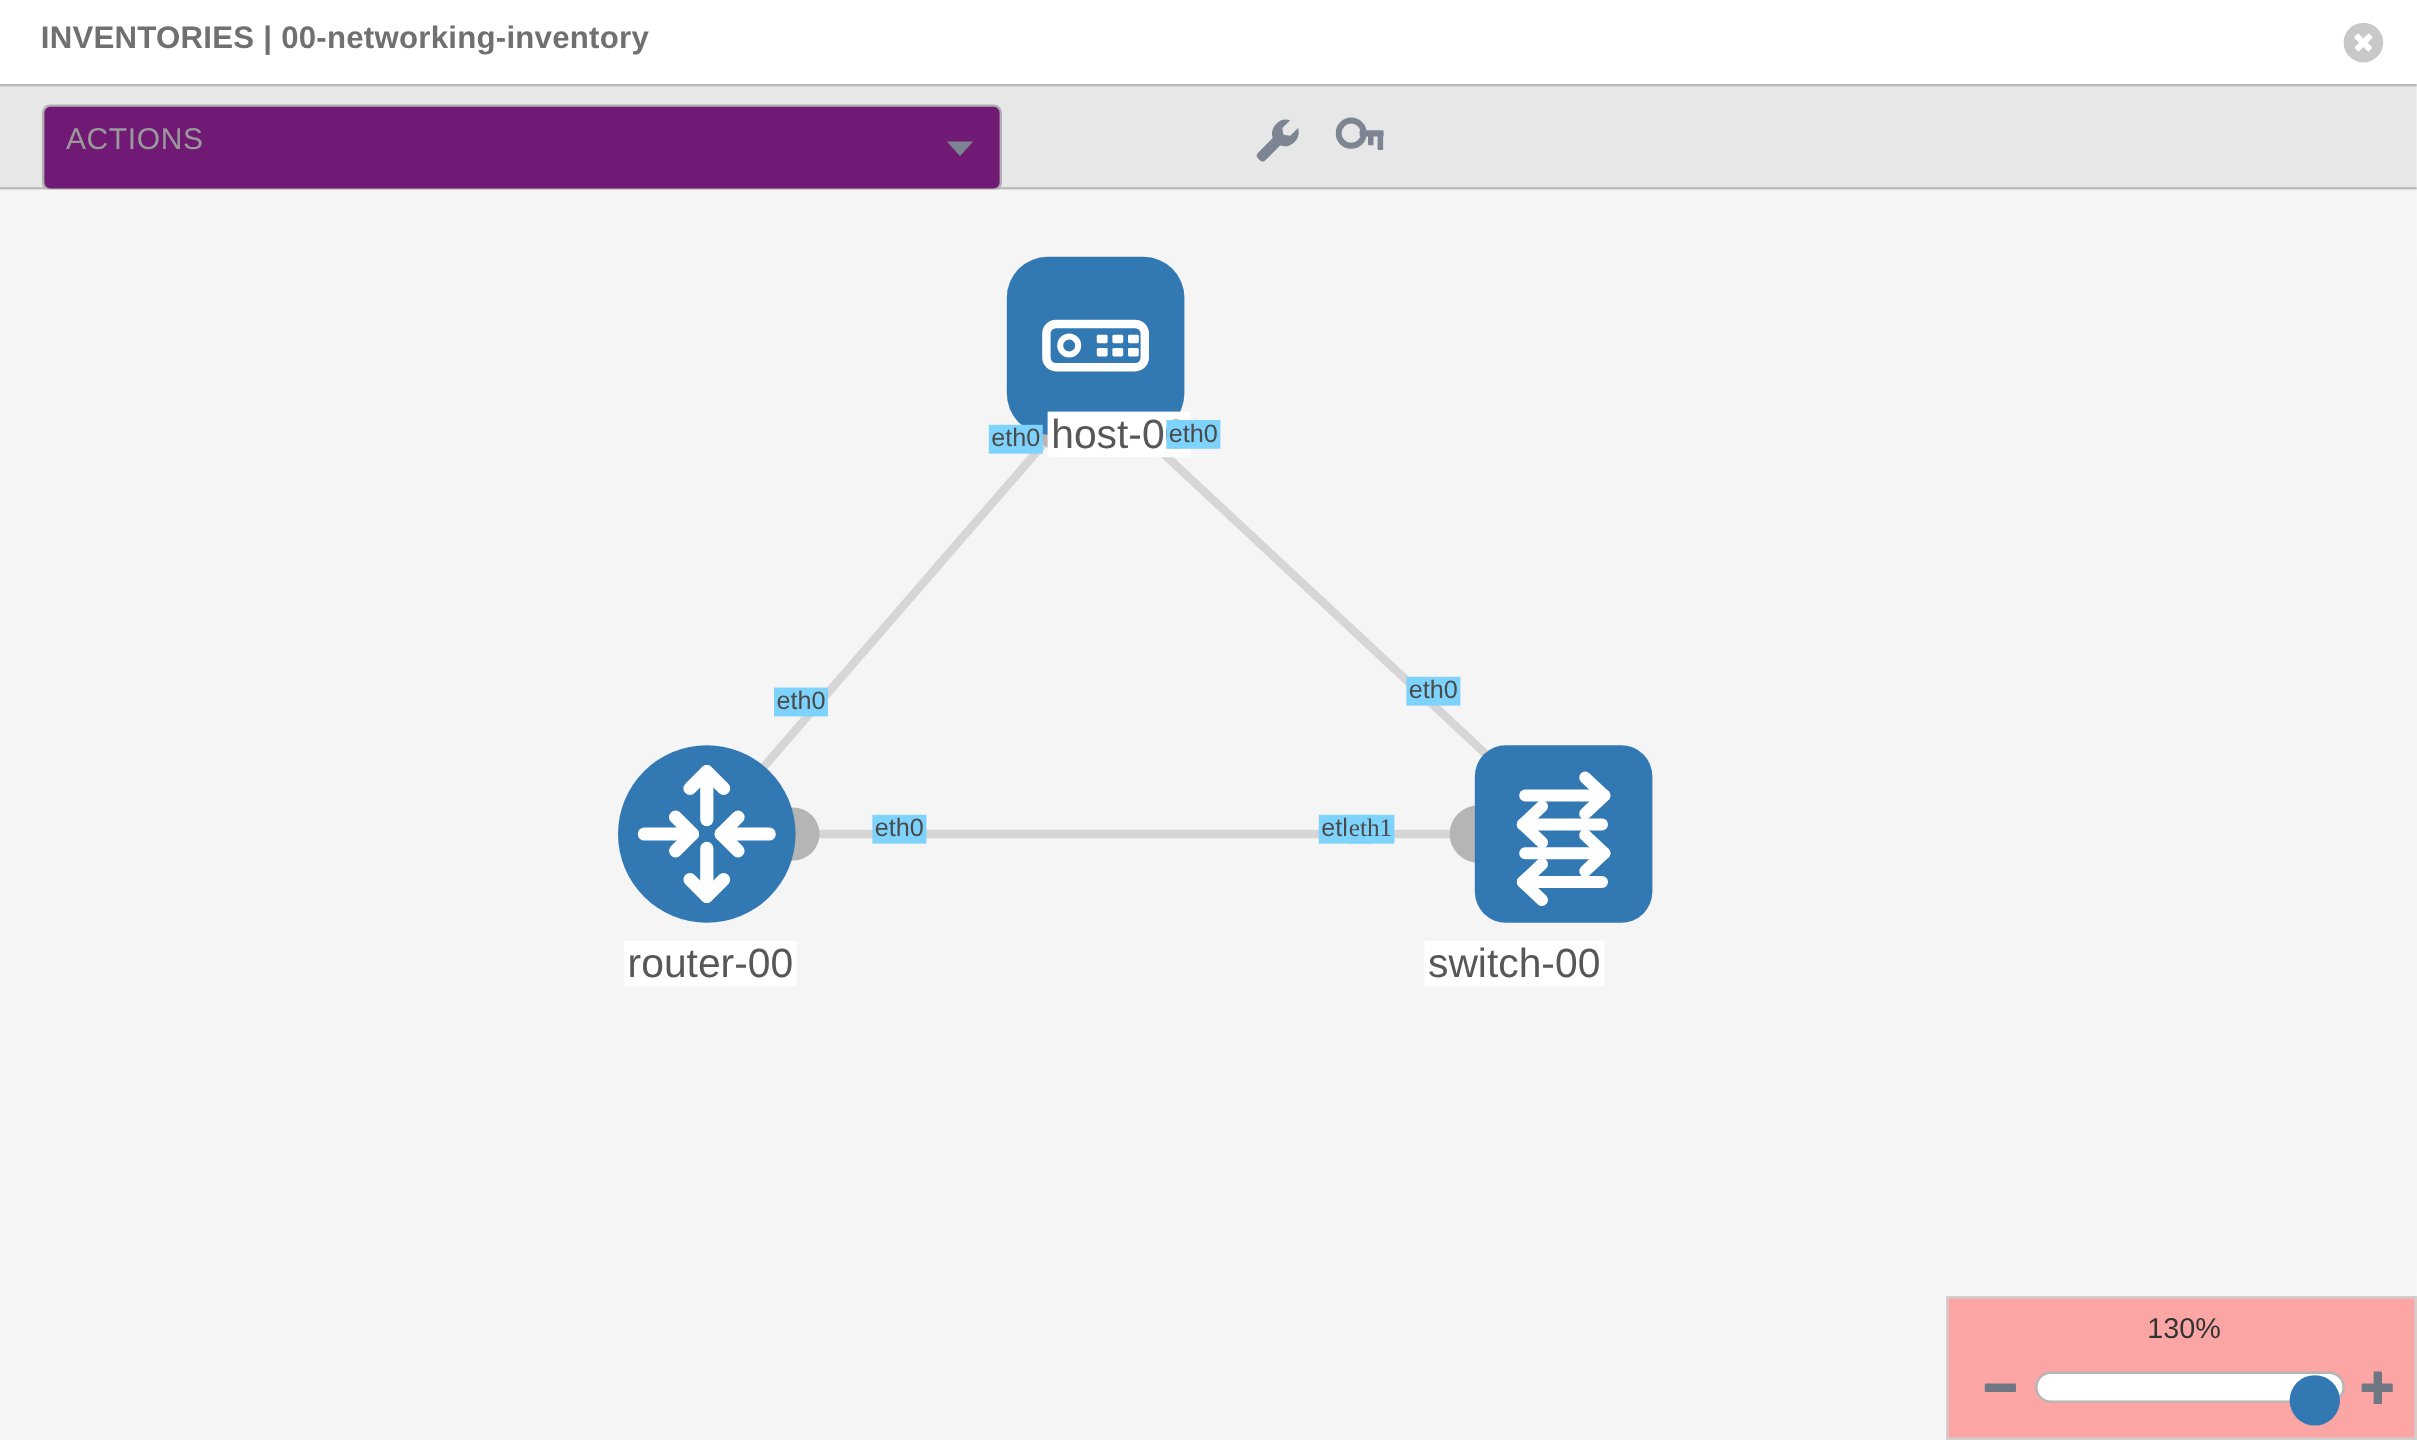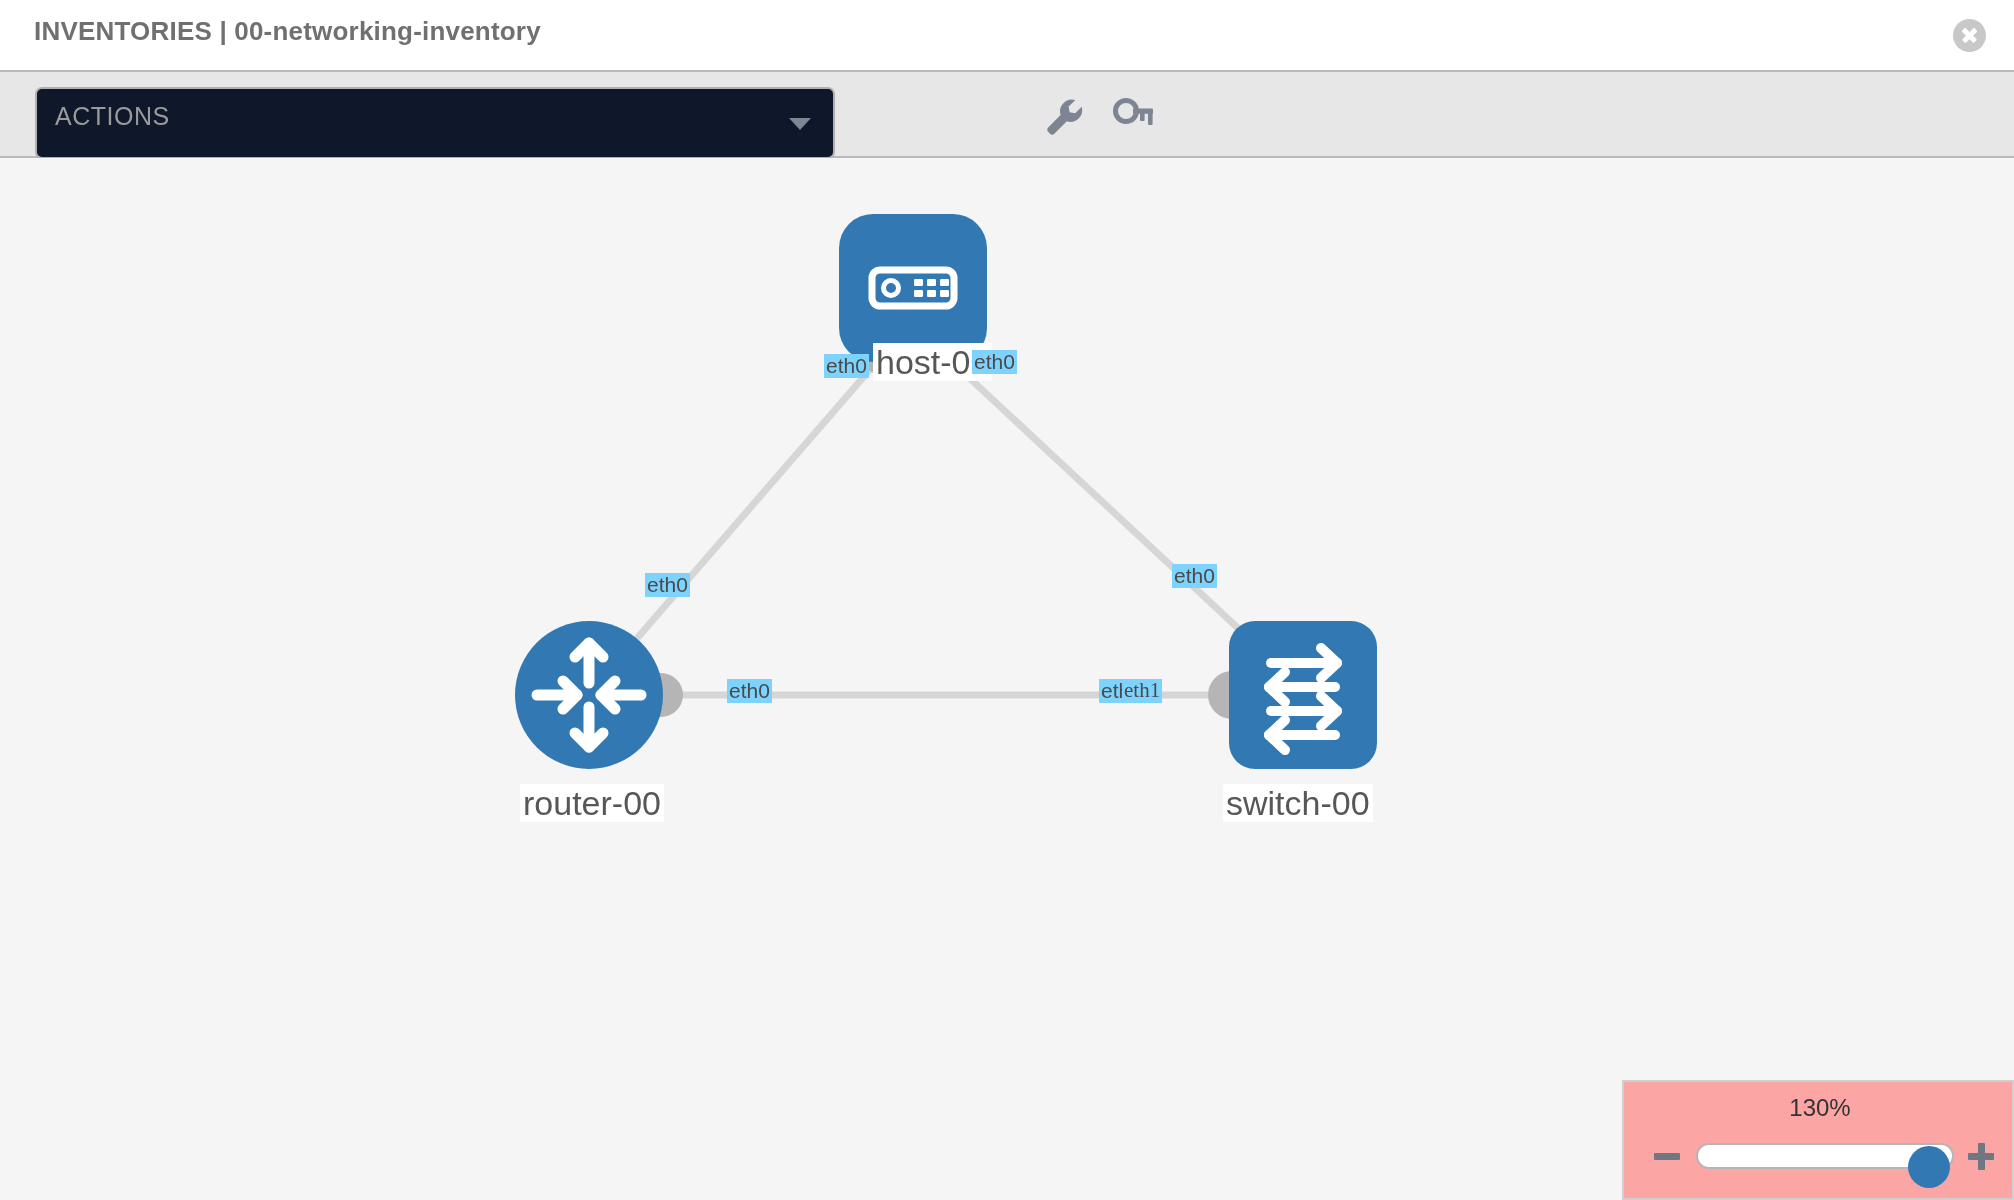--- a/index.html
+++ b/index.html
@@ -70,21 +70,21 @@
     border-top: 2px solid #b9b9b9;
     border-bottom: 2px solid #b9b9b9;
     box-sizing: border-box;
   }
   .actions-select {
     position: absolute;
     left: 35px;
     top: 15px;
     width: 800px;
     height: 72px;
-    background: #0f172a;
+    background: #701a75;
     border: 2px solid #b0b0b0;
     border-radius: 7px;
     box-sizing: border-box;
     cursor: pointer;
   }
   .actions-select .sel-label {
     position: absolute;
     left: 18px;
     top: 13px;
     font-size: 25px;
@@ -354,21 +354,21 @@
         <line x1="106" y1="114" x2="40" y2="114"></line>
         <polyline points="56,99 40,114 56,129"></polyline>
       </g>
     </g>
   </svg>
 
   <div class="node-label" style="left:873px; top:185px;">host-00</div>
 
   <div class="node-label" style="left:520px; top:626px;">router-00</div>
 
-  <div class="node-label" style="left:1223px; top:626px;">switch-00</div>
+  <div class="node-label" style="left:1187px; top:626px;">switch-00</div>
 
   <div class="iface-label" style="left:824px; top:196px;">eth0</div>
 
   <div class="iface-label" style="left:972px; top:192px;">eth0</div>
 
   <div class="iface-label" style="left:645px; top:415px;">eth0</div>
 
   <div class="iface-label" style="left:1172px; top:406px;">eth0</div>
 
   <div class="iface-label" style="left:727px; top:521px;">eth0</div>

